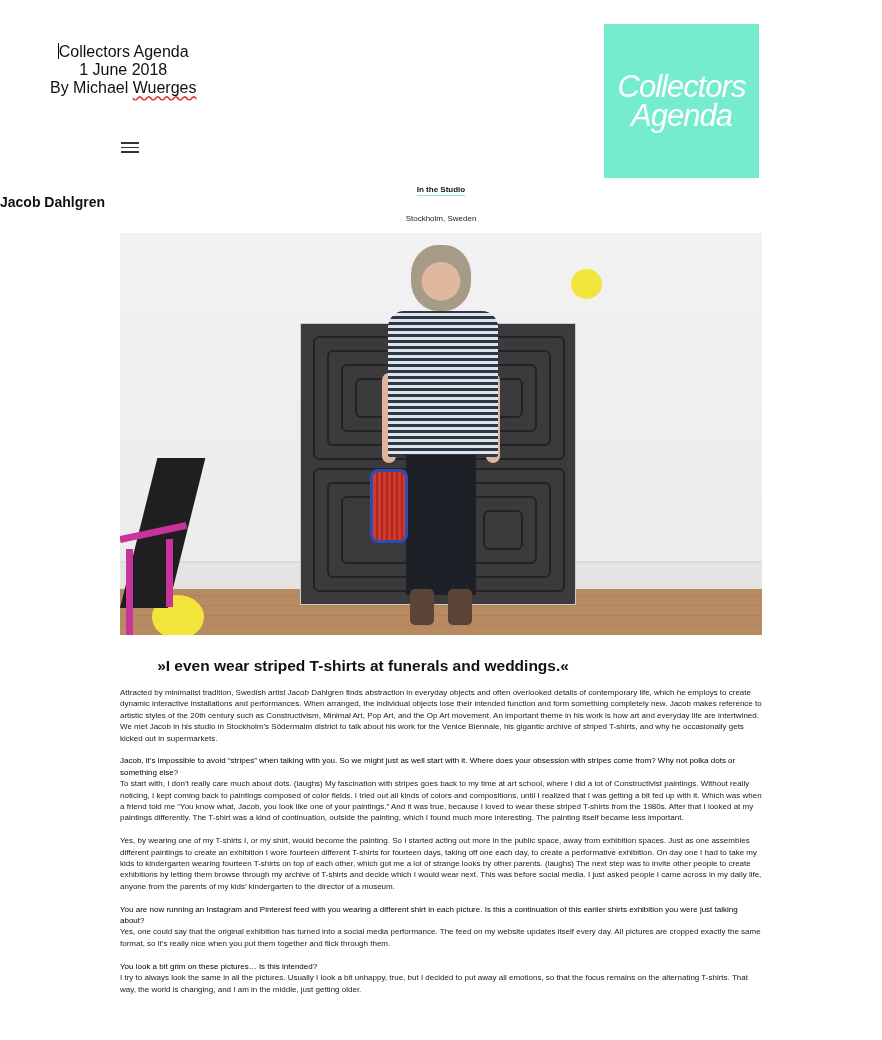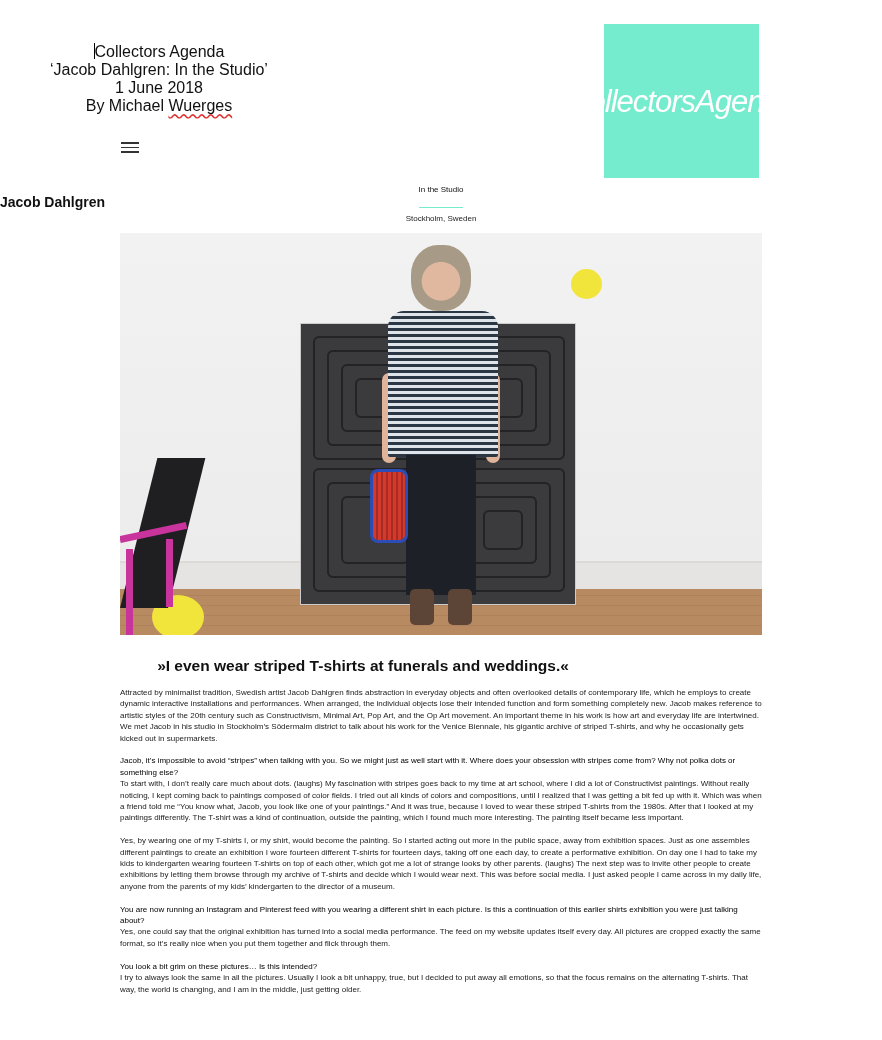--- a/index.html
+++ b/index.html
@@ -5,28 +5,28 @@
     * { box-sizing: border-box; margin: 0; padding: 0; }
     html, body { width: 882px; height: 1040px; background: #ffffff; overflow: hidden; }
     body { position: relative; font-family: "Liberation Sans", sans-serif; color: #000; }
 
     .doc-header { position: absolute; left: 50px; top: 43px; font-size: 16px; line-height: 18px; color: #111; text-align: center; }
     .doc-header div { white-space: nowrap; }
     .caret { display: inline-block; width: 1px; height: 16px; background: #000; vertical-align: -2px; margin-right: 0; }
     .spell { text-decoration: underline wavy #d33; text-decoration-skip-ink: none; text-underline-offset: 2px; }
 
     .logo { position: absolute; left: 604px; top: 24px; width: 155px; height: 154px; background: #76eccf;
-            display: flex; align-items: center; justify-content: center; }
+            display: flex; flex-direction: column; align-items: center; justify-content: center; }
     .logo span { color: #fff; font-style: italic; font-size: 31px; line-height: 29px; letter-spacing: -1px; font-family: "Liberation Sans", sans-serif; }
 
     .menu-btn { position: absolute; left: 121px; top: 142px; width: 18px; height: 12px; cursor: pointer; }
     .menu-btn i { display: block; height: 1.5px; background: #333; margin-bottom: 3px; }
 
     .kicker { position: absolute; top: 178px; left: 0; width: 882px; text-align: center; }
-    .kicker span { font-size: 8px; font-weight: normal; color: #111; border-bottom: 1px solid #76eccf; padding-bottom: 13px; }
+    .kicker span { font-size: 8px; font-weight: bold; color: #111; border-bottom: 1px solid #76eccf; padding-bottom: 1px; }
     .artist { position: absolute; top: 194px; left: 0; width: 882px; text-align: left; font-size: 14px; font-weight: bold; color: #111; }
     .location { position: absolute; top: 214px; left: 0; width: 882px; text-align: center; font-size: 8px; color: #222; }
 
     .photo { position: absolute; left: 120px; top: 233px; width: 642px; height: 402px; overflow: hidden; background: #efefef; }
     .photo .wall { position: absolute; left: 0; top: 0; width: 100%; height: 330px; background: linear-gradient(#f2f2f2, #ececec); }
     .photo .skirting { position: absolute; left: 0; top: 328px; width: 100%; height: 28px; background: #e6e4e2; border-top: 2px solid #dcdad7; }
     .photo .floor { position: absolute; left: 0; top: 356px; width: 100%; height: 46px;
                     background: repeating-linear-gradient(0deg, #b88a62 0px, #b88a62 9px, #a87a54 10px); }
     .photo .canvas { position: absolute; left: 180px; top: 90px; width: 276px; height: 282px; background: #3b3a3c; border: 1px solid #ccc; }
     .photo .sq { position: absolute; border: 2px solid #232224; border-radius: 6px; }
@@ -46,21 +46,20 @@
 
     .article { position: absolute; left: 120px; top: 687px; width: 642px; font-size: 8px; line-height: 11.4px; color: #1a1a1a; }
     .article p { margin-bottom: 11.4px; }
     .article .q { font-weight: normal; color: #000; margin-bottom: 0; }
   </style>
 </head>
 <body>
 
 <div class="doc-header">
   <div><span class="caret"></span><span>Collectors Agenda</span></div>
-  <div>‘Jacob Dahlgren: In the Studio’</div>
   <div>1 June 2018</div>
   <div><span>By Michael </span><span class="spell">Wuerges</span></div>
 </div>
 
 <div class="logo">
   <span>Collectors</span>
   <span>Agenda</span>
 </div>
 
 <div class="menu-btn">

